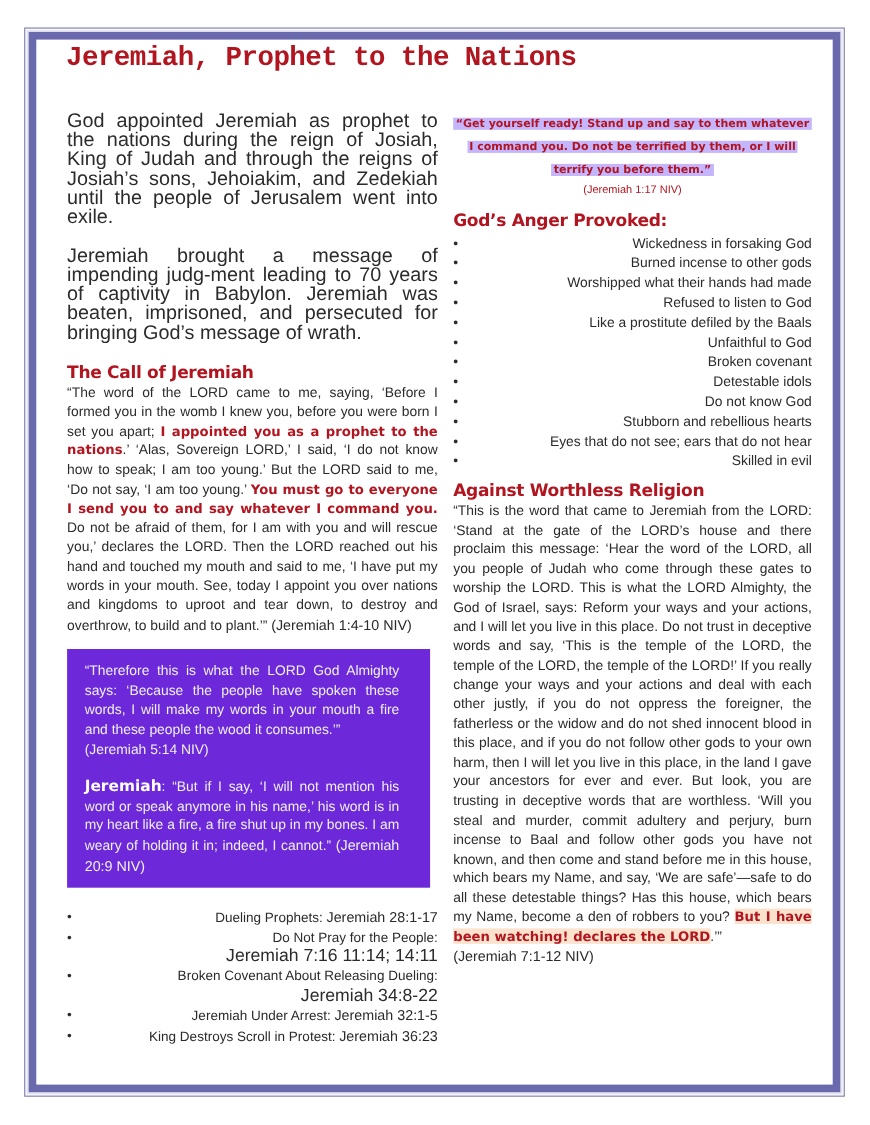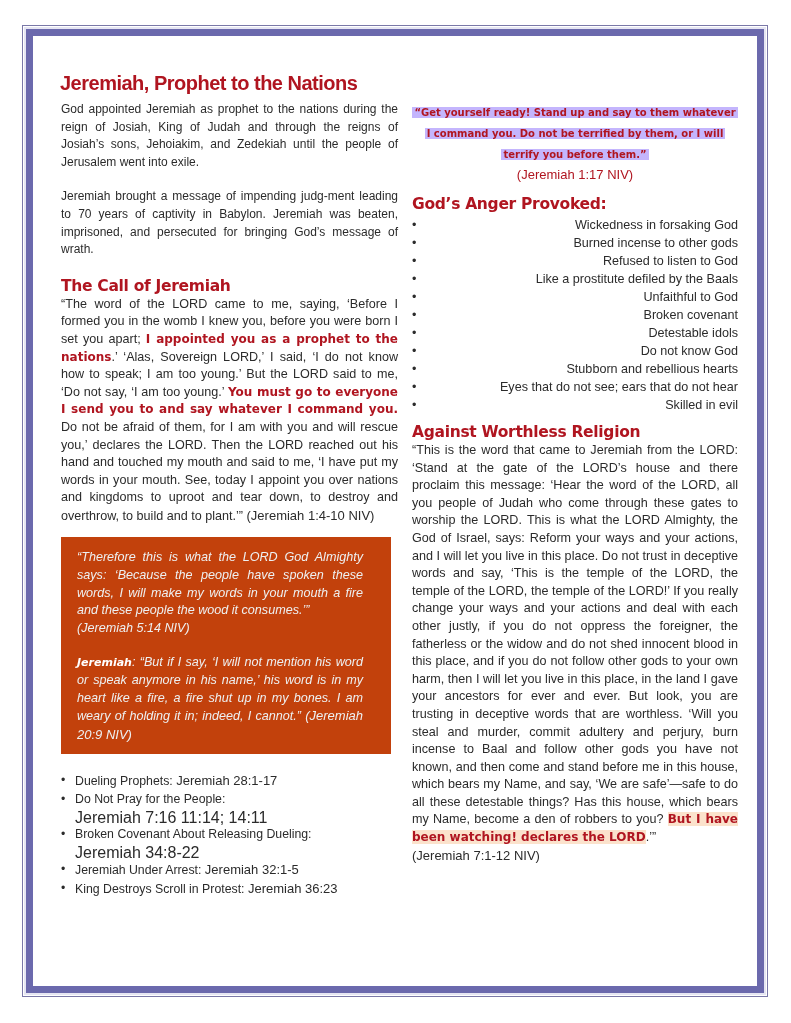--- a/index.html
+++ b/index.html
@@ -6,50 +6,50 @@
   body { width: 791px; height: 1023px; position: relative; overflow: hidden;
          font-family: "Liberation Sans", sans-serif; color: #2b2b2b; }
 
   .frame-outer { position: absolute; left: 22px; top: 25px; width: 746px; height: 972px;
                  border: 1px solid #7a78a8; box-sizing: border-box; }
   .frame-gap { position: absolute; left: 24px; top: 27px; width: 742px; height: 968px;
                border: 2px solid #e6e6f3; box-sizing: border-box; }
   .frame-band { position: absolute; left: 26px; top: 29px; width: 738px; height: 964px;
                 border: 7px solid #6b69ad; box-sizing: border-box; background: #ffffff; }
 
-  .title { position: absolute; left: 60px; top: 72px; margin: 0;
-           font-family: Liberation Sans, sans-serif; font-weight: bold; font-size: 20px;
+  .title { position: absolute; left: 60px; top: 38px; margin: 0;
+           font-family: Liberation Mono, monospace; font-weight: bold; font-size: 25px;
            color: #b01520; letter-spacing: -0.5px; }
 
   .col-left { position: absolute; left: 61px; top: 101px; width: 337px; }
   .col-right { position: absolute; left: 412px; top: 102px; width: 326px; }
 
-  .para { font-size: 12px; line-height: 17.6px; text-align: justify; margin: 0 0 17px 0; }
+  .para { font-size: 18px; line-height: 17.6px; text-align: justify; margin: 0 0 17px 0; }
   .section-heading { font-family: "DejaVu Sans", sans-serif; font-weight: bold; font-size: 15.5px;
                      color: #b01520; margin: 0; line-height: 20px; letter-spacing: -0.3px; }
   .scripture { font-size: 12.6px; line-height: 17.6px; text-align: justify; margin: 0; }
   .emph { color: #b01520; font-weight: bold; font-family: "DejaVu Sans", sans-serif; font-size: 12px; }
   .ref { font-size: 13px; }
 
-  .gray-box { background: #c2410c; color: #eef0f1; padding: 12px 28px 10px 16px; margin-top: 12px;
-              width: 330px; box-sizing: border-box; font-style: italic; }
+  .gray-box { background: #6d28d9; color: #eef0f1; padding: 12px 28px 10px 16px; margin-top: 12px;
+              width: 330px; box-sizing: border-box; }
   .gray-box p { margin: 0; font-size: 12.6px; line-height: 17.6px; text-align: justify; }
   .gray-box .gap { height: 17px; }
-  .gray-box .speaker { font-weight: bold; font-family: "DejaVu Sans", sans-serif; font-size: 11px; color: #ffffff; }
+  .gray-box .speaker { font-weight: bold; font-family: "DejaVu Sans", sans-serif; font-size: 14px; color: #ffffff; }
 
-  ul.refs { list-style: none; margin: 18px 0 0 0; padding: 0; }
+  ul.refs { list-style: none; margin: 18px 0 0 0; padding: 0; text-align: right; }
   ul.refs li { position: relative; padding-left: 14px; font-size: 12.3px; line-height: 17.6px; }
   ul.refs li::before { content: "•"; position: absolute; left: 0; top: 0; }
   ul.refs .sub { display: block; font-size: 16px; }
 
   .quote-block { text-align: center; margin: 0; }
   .quote-line { display: inline; background: #c4b5fd; color: #b01520; font-family: "DejaVu Sans", sans-serif;
                 font-weight: bold; font-size: 10px; line-height: 21px;
                 -webkit-box-decoration-break: clone; box-decoration-break: clone; padding: 0 2px; }
-  .quote-ref { text-align: center; color: #b01520; font-size: 13px; margin: 2px 0 12px 0; }
+  .quote-ref { text-align: center; color: #b01520; font-size: 10px; margin: 2px 0 12px 0; }
 
   ul.anger { list-style: none; margin: 2px 0 8px 0; padding: 0; }
   ul.anger li { position: relative; padding-left: 12px; font-size: 12.6px; line-height: 18px; text-align: right; }
   ul.anger li::before { content: "•"; position: absolute; left: 0; top: 0; }
 
   .hl { background: #fbe2cc; }
 </style>
 </head>
 <body>
 
@@ -83,20 +83,21 @@
 </div>
 
 <div class="col-right">
   <p class="quote-block"><span class="quote-line">“Get yourself ready! Stand up and say to them whatever I command you. Do not be terrified by them, or I will terrify you before them.”</span></p>
   <p class="quote-ref">(Jeremiah 1:17 NIV)</p>
 
   <h2 class="section-heading">God’s Anger Provoked:</h2>
   <ul class="anger">
     <li>Wickedness in forsaking God</li>
     <li>Burned incense to other gods</li>
+    <li>Worshipped what their hands had made</li>
     <li>Refused to listen to God</li>
     <li>Like a prostitute defiled by the Baals</li>
     <li>Unfaithful to God</li>
     <li>Broken covenant</li>
     <li>Detestable idols</li>
     <li>Do not know God</li>
     <li>Stubborn  and rebellious hearts</li>
     <li>Eyes that do not see; ears that do not hear</li>
     <li>Skilled in evil</li>
   </ul>

